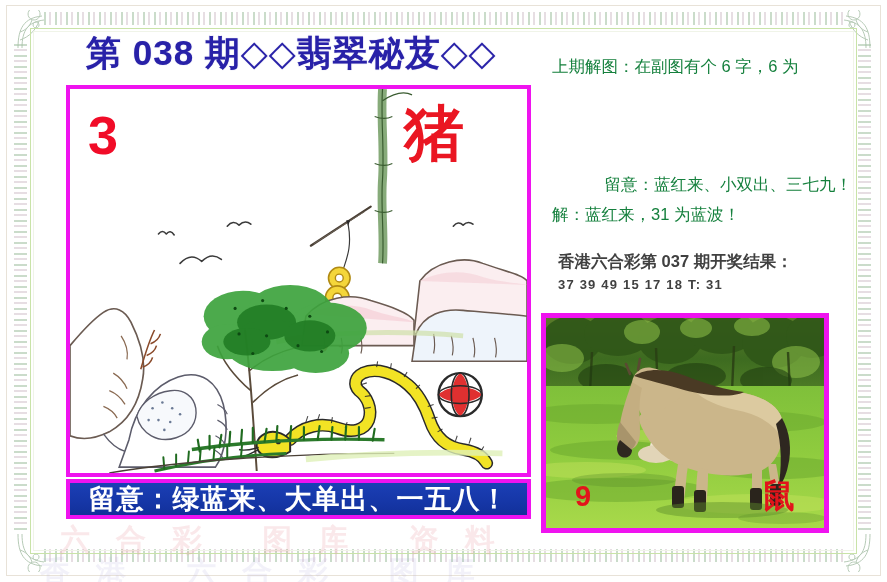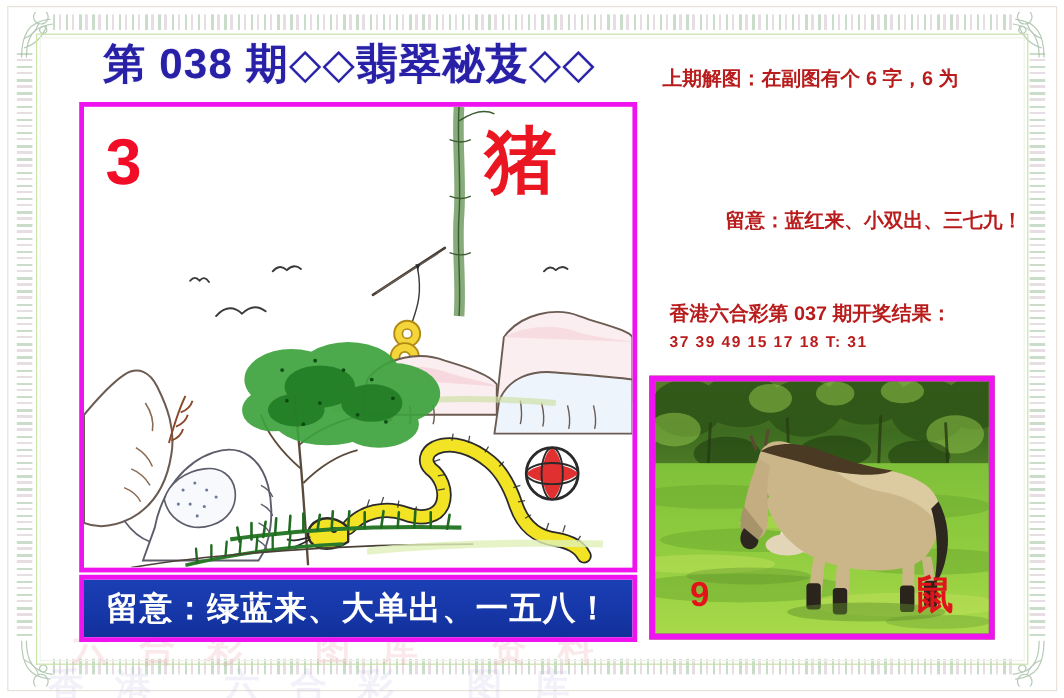--- a/index.html
+++ b/index.html
@@ -124,55 +124,55 @@
     font-size: 60px;
     font-weight: bold;
     color: #ea1622;
     line-height: 1;
   }
 
   
   .banner {
     position: absolute;
     left: 66px; top: 479px;
-    width: 465px; height: 56px;
+    width: 465px; height: 40px;
     box-sizing: border-box;
     border: 4px solid #ef13ef;
     background: linear-gradient(180deg,#1b3fb5 0%, #1637a8 55%, #12309a 100%);
     display: flex;
     align-items: center;
     justify-content: center;
   }
   .banner-text {
     color: #ffffff;
     font-size: 27px;
     font-weight: bold;
     letter-spacing: 1px;
     white-space: nowrap;
   }
 
   
   .rtext {
     position: absolute;
     left: 552px;
     width: 300px;
-    color: #b91c1c;
+    color: #15803d;
     font-size: 16.5px;
-    font-weight: bold;
+    font-weight: normal;
     line-height: 30px;
     white-space: nowrap;
   }
   #rline-1 { top: 51px; }
   #rline-2 { top: 81px; }
   #rline-3 { top: 169px; text-align: right; }
   #rline-4 { top: 199px; }
   .rresult {
     position: absolute;
     left: 558px;
-    color: #b91c1c;
+    color: #404040;
     font-size: 16.5px;
     font-weight: bold;
     white-space: nowrap;
   }
   #rline-5 { top: 251px; }
   #rline-6 { top: 277px; letter-spacing: 1.2px; font-size: 13px; }
 
   
   .photo-box {
     position: absolute;
@@ -445,20 +445,21 @@
 
   <div class="num-left">3</div>
   <div class="zodiac-main">猪</div>
 
   <div class="banner">
     <span class="banner-text">留意：绿蓝来、大单出、一五八！</span>
   </div>
 
   <div class="rtext" id="rline-1">上期解图：在副图有个 6 字，6 为</div>
   <div class="rtext" id="rline-3">留意：蓝红来、小双出、三七九！</div>
+  <div class="rtext" id="rline-4">解：蓝红来，31 为蓝波！</div>
   <div class="rresult" id="rline-5">香港六合彩第 037 期开奖结果：</div>
   <div class="rresult" id="rline-6">37 39 49 15 17 18 T: 31</div>
 
   <div class="photo-box">
     <svg class="photo-svg" viewBox="0 0 278 210" preserveAspectRatio="none">
       <defs>
         <linearGradient id="skyTree" x1="0" y1="0" x2="0" y2="1">
           <stop offset="0%" stop-color="#5a7a2a"></stop>
           <stop offset="55%" stop-color="#3d6b20"></stop>
           <stop offset="100%" stop-color="#4f7d26"></stop>

